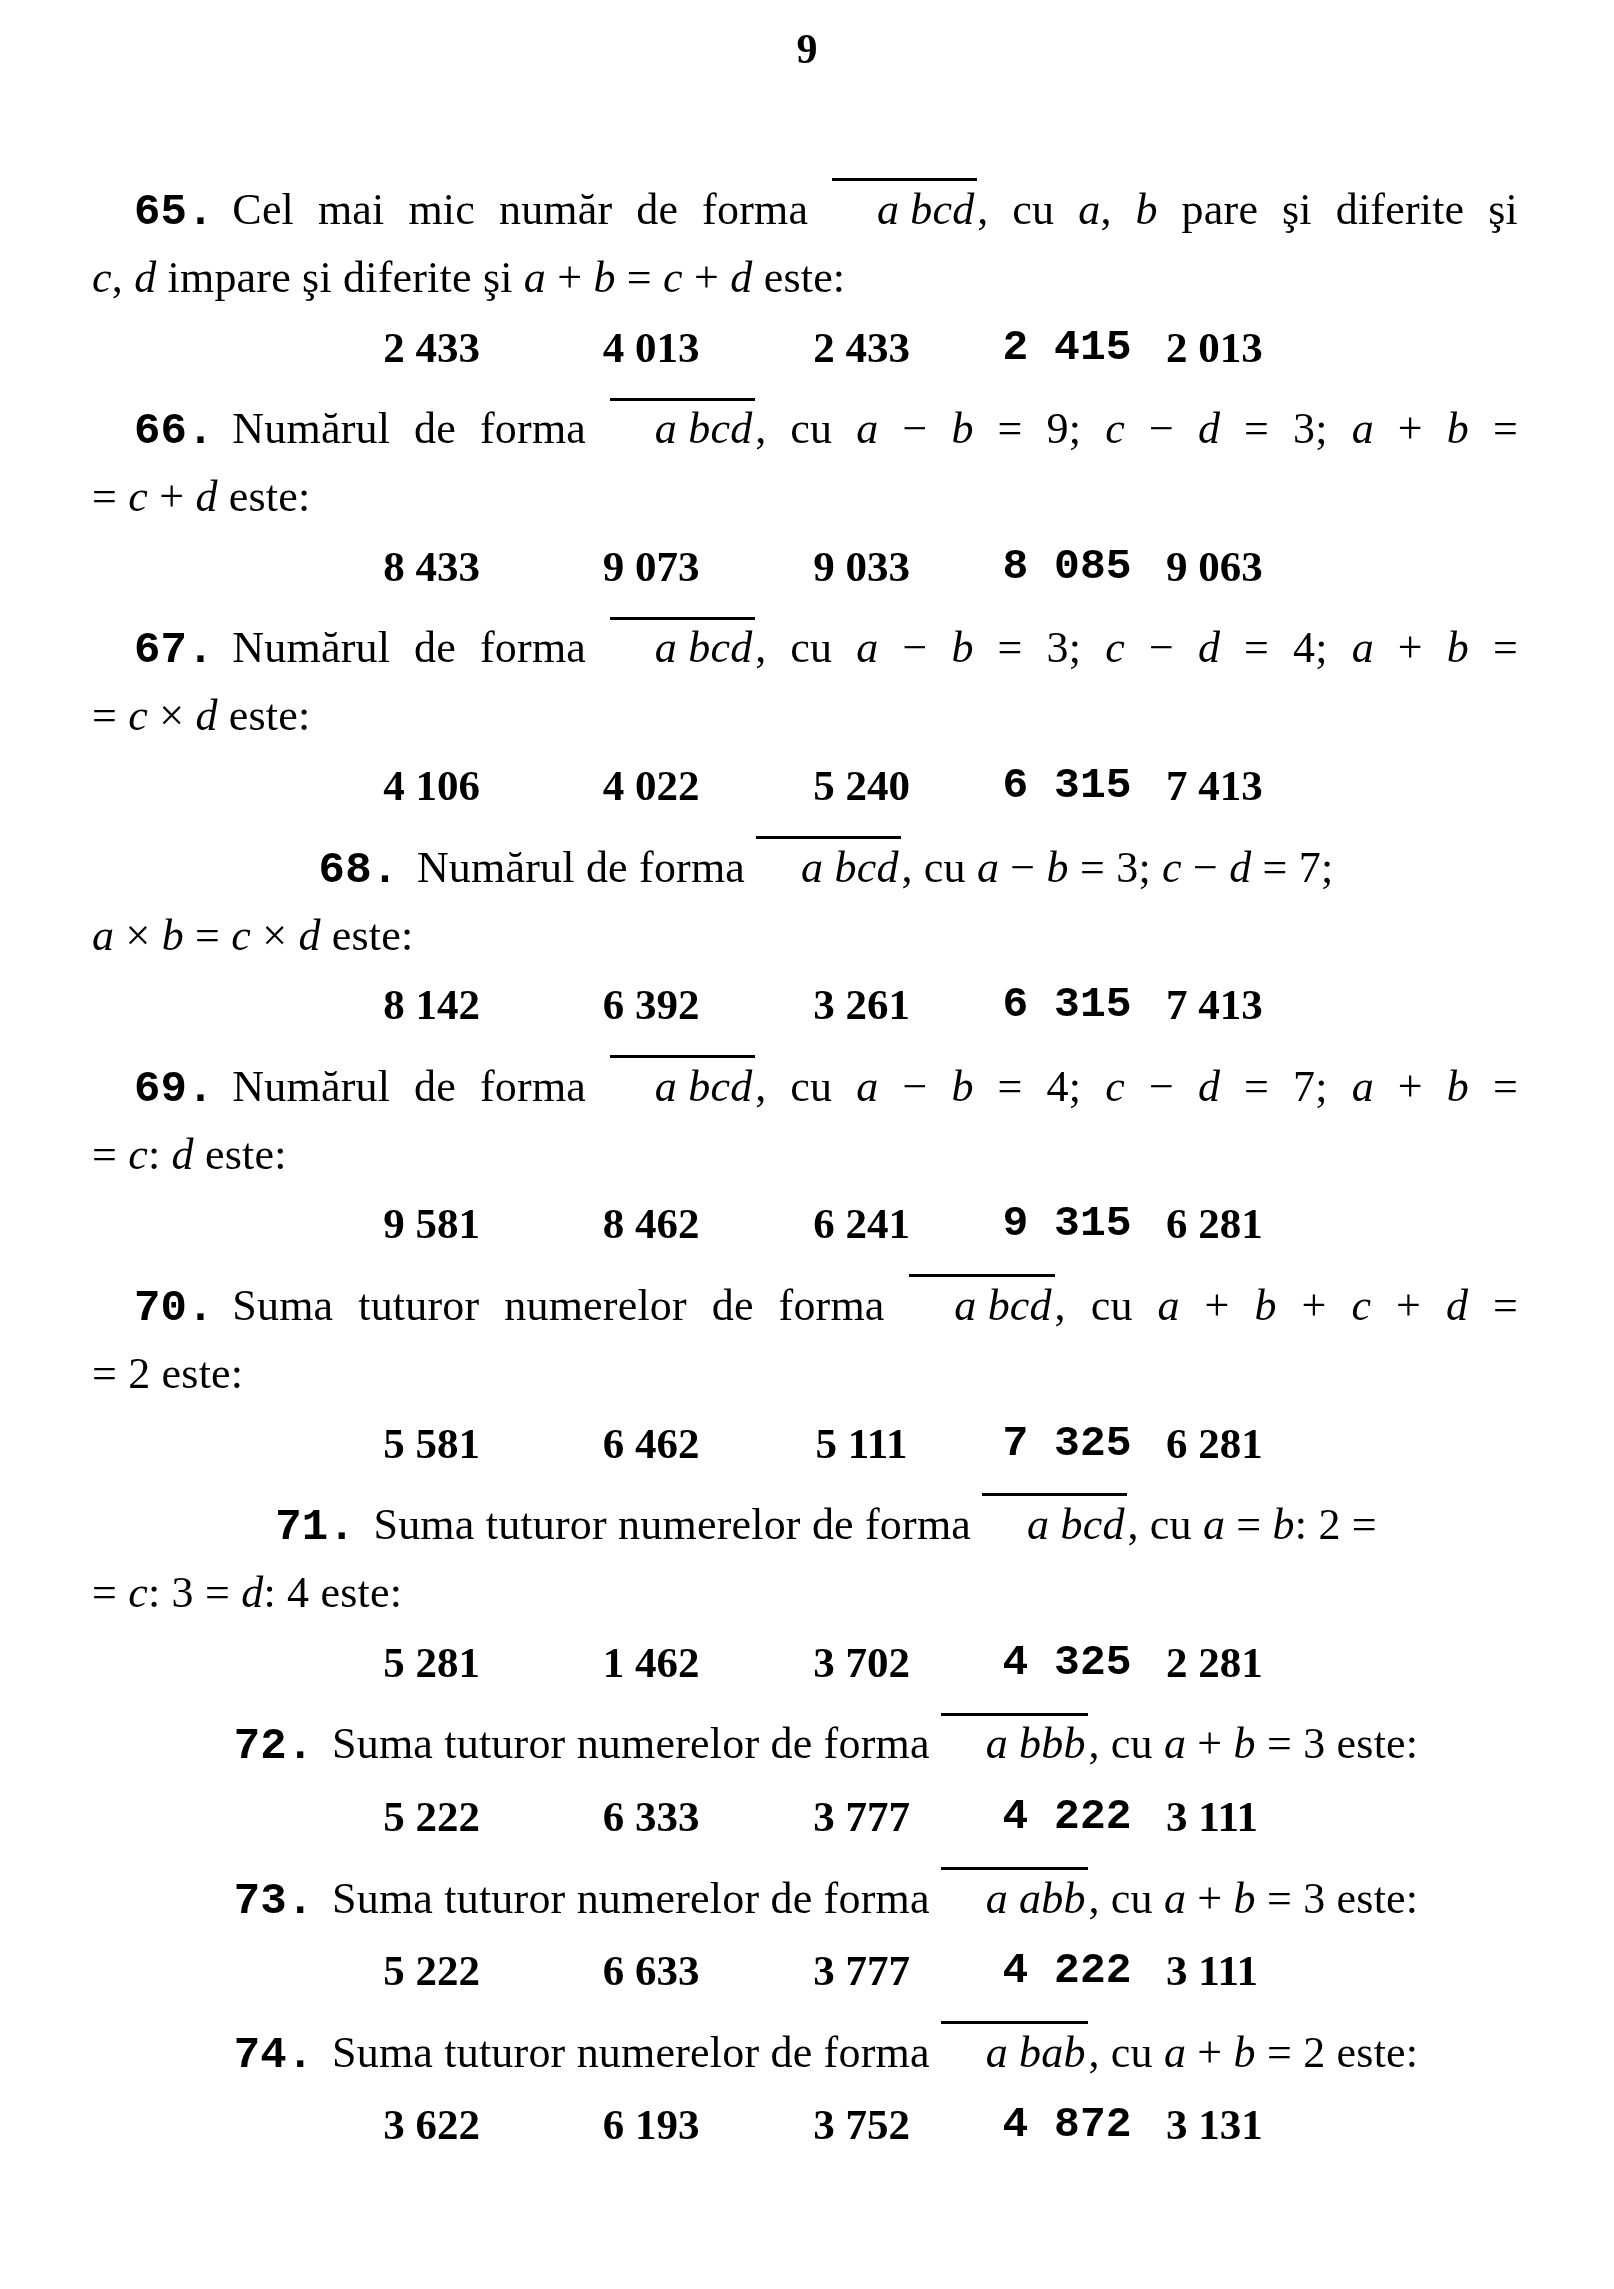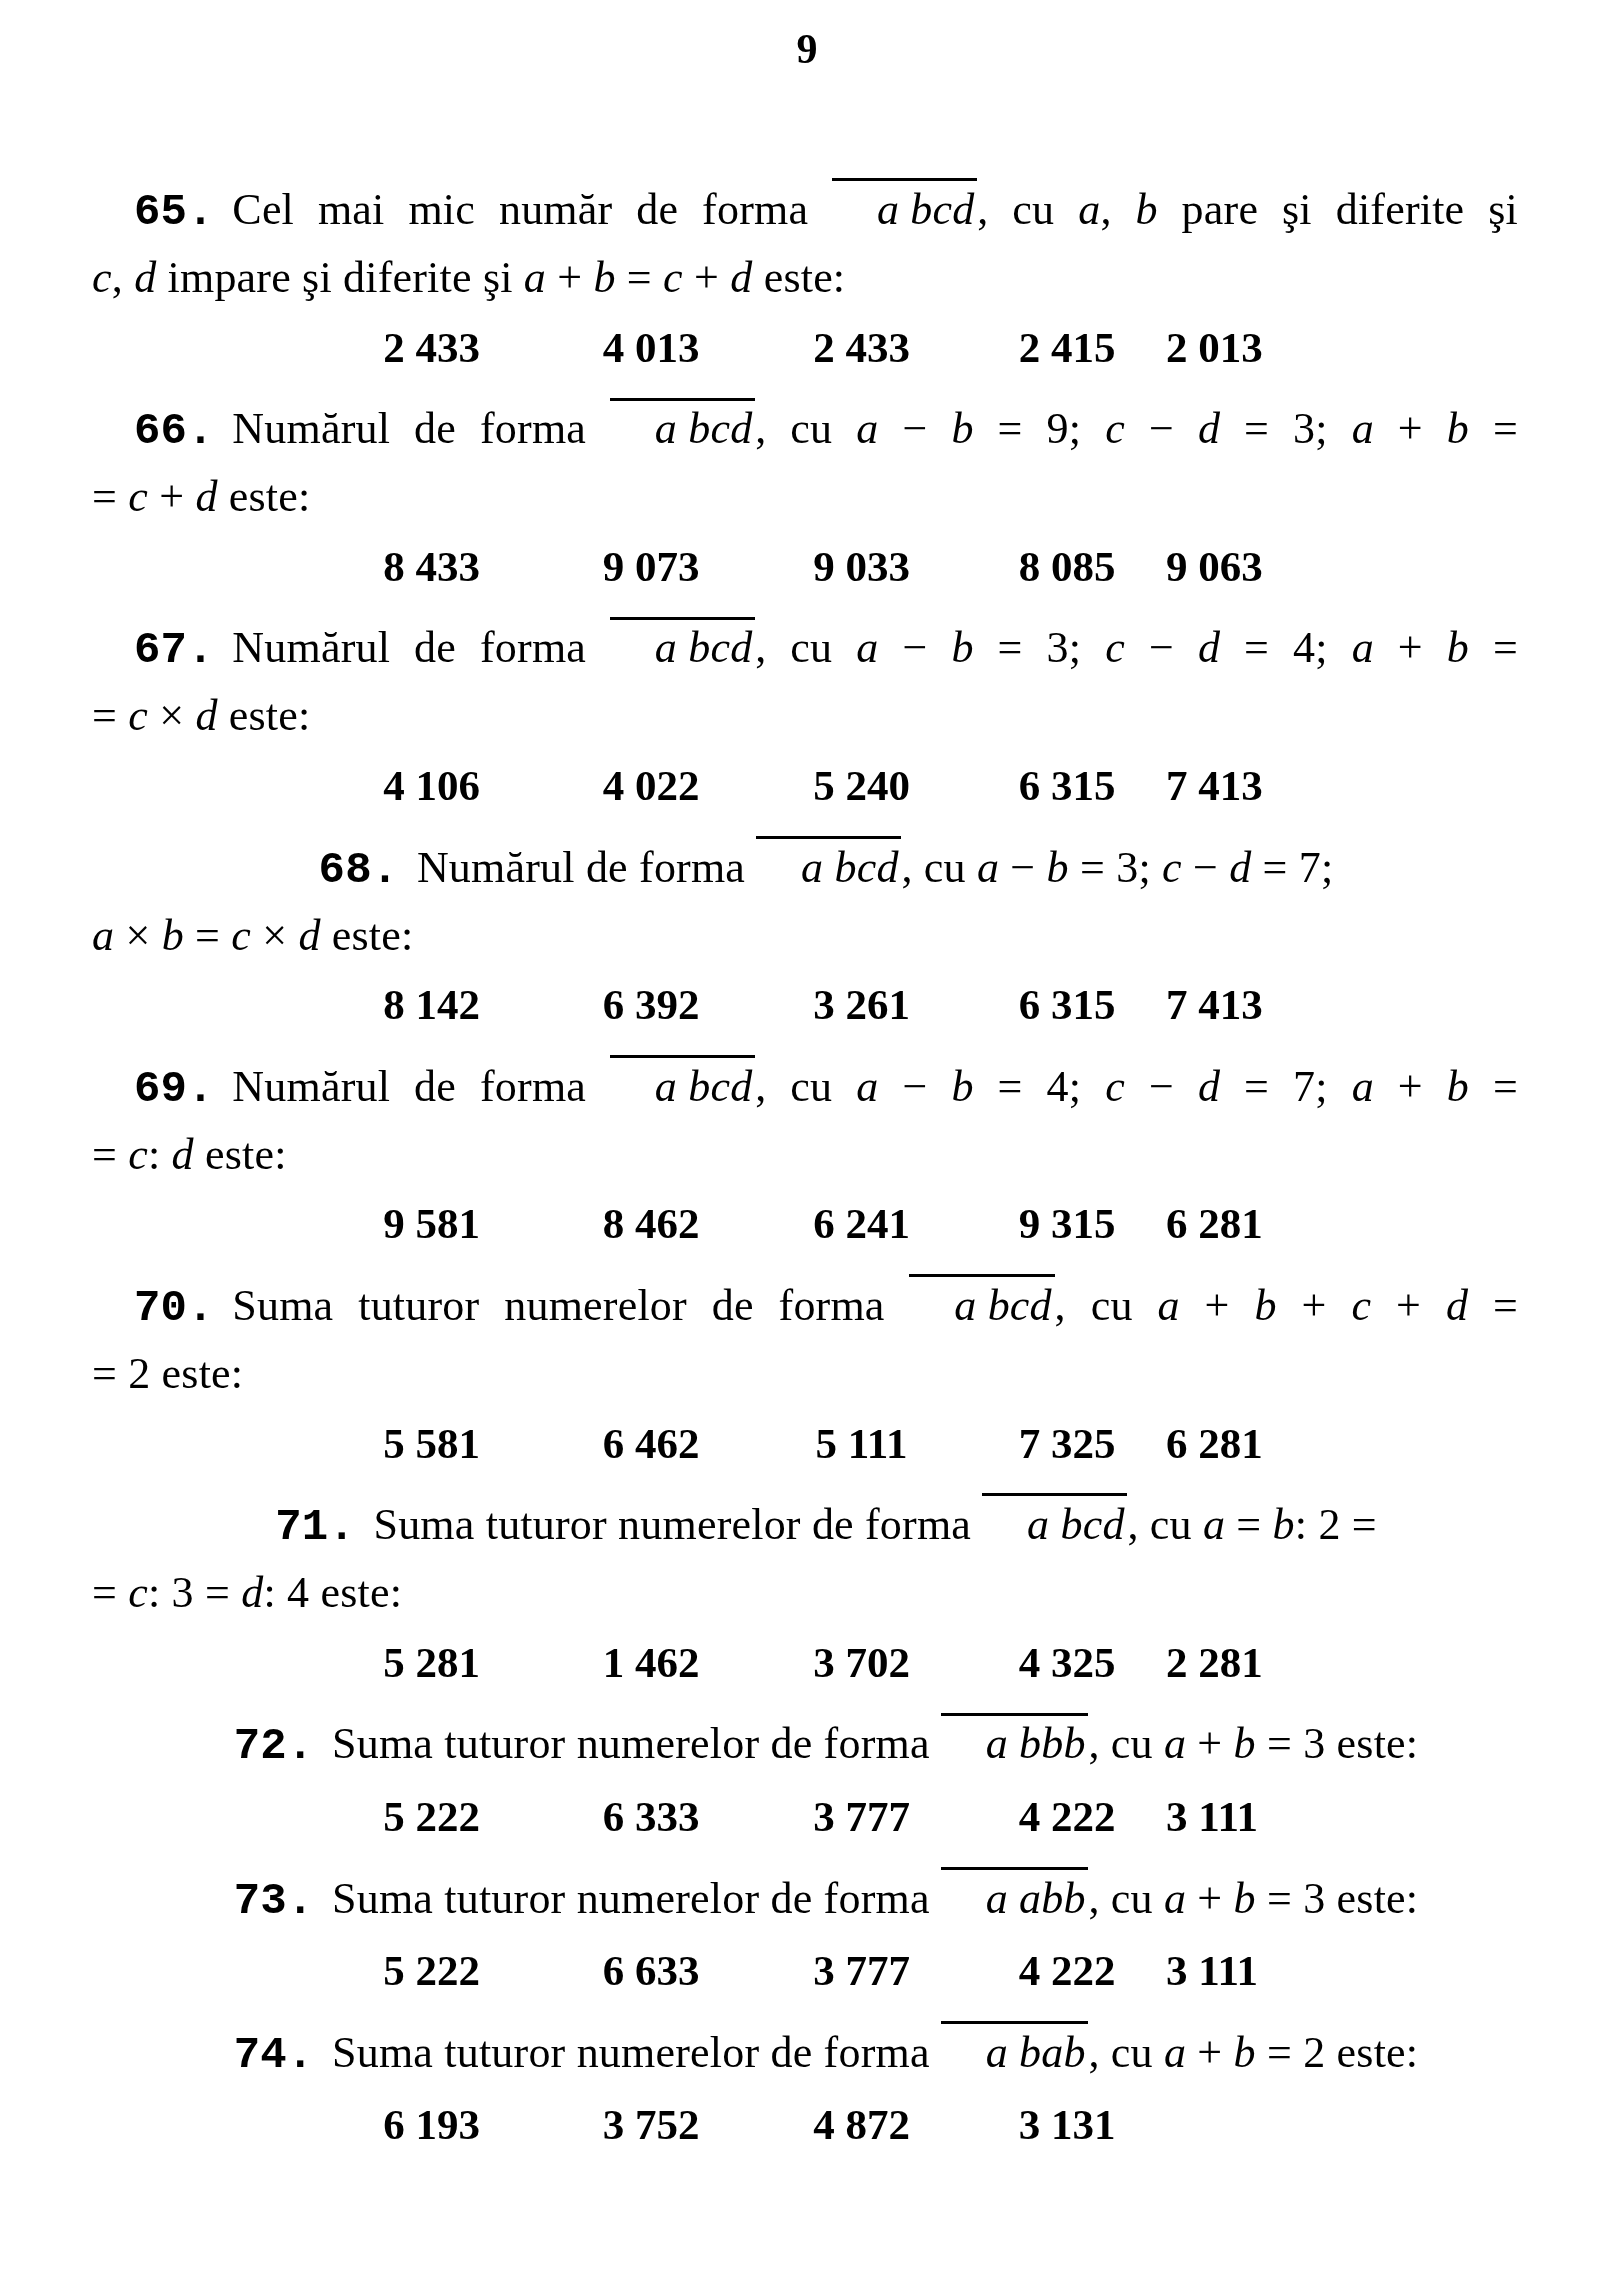--- a/index.html
+++ b/index.html
@@ -52,21 +52,21 @@
     margin-top: 4.6px;
     padding-left: 224px;
     font-weight: bold;
     font-size: 43px;
     line-height: 65px;
   }
   .answer { flex: none; text-align: center; }
   .answer:nth-child(1) { width: 231px; }
   .answer:nth-child(2) { width: 208px; }
   .answer:nth-child(3) { width: 213px; }
-  .answer:nth-child(4) { width: 198px; }
+  .answer:nth-child(4) { width: 198px; font-family: Liberation Mono, monospace; }
   .page-number {
     text-align: center;
     font-weight: bold;
     font-size: 42px;
     line-height: 65px;
     margin-top: 16.6px;
   }
 </style>
 </head>
 <body>
@@ -195,20 +195,21 @@
           <span class="answer">4 222</span>
           <span class="answer">3 111</span>
         </div>
   </div>
 
   <div class="problem">
     <div class="lines">
           <div class="line first"><span class="plabel">74.</span><span class="seg-r">Suma tuturor numerelor de forma </span><span class="seg-o">a bab</span><span class="seg-r">, cu </span><span class="seg-i">a</span><span class="seg-r"> + </span><span class="seg-i">b</span><span class="seg-r"> = 2 este:</span></div>
         </div>
     <div class="answers">
+          <span class="answer">3 622</span>
           <span class="answer">6 193</span>
           <span class="answer">3 752</span>
           <span class="answer">4 872</span>
           <span class="answer">3 131</span>
         </div>
   </div>
 </div>
   <div class="page-number">9</div>
 </div>
 

